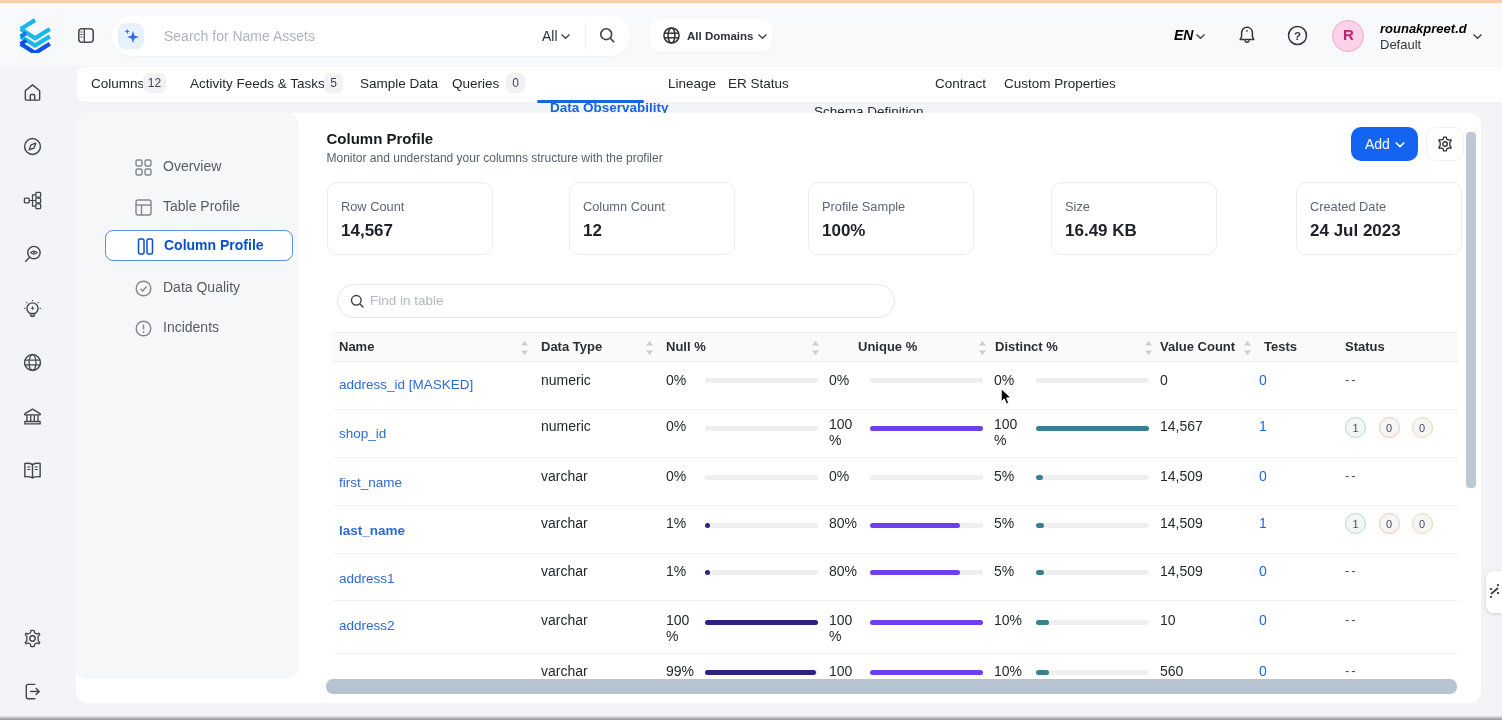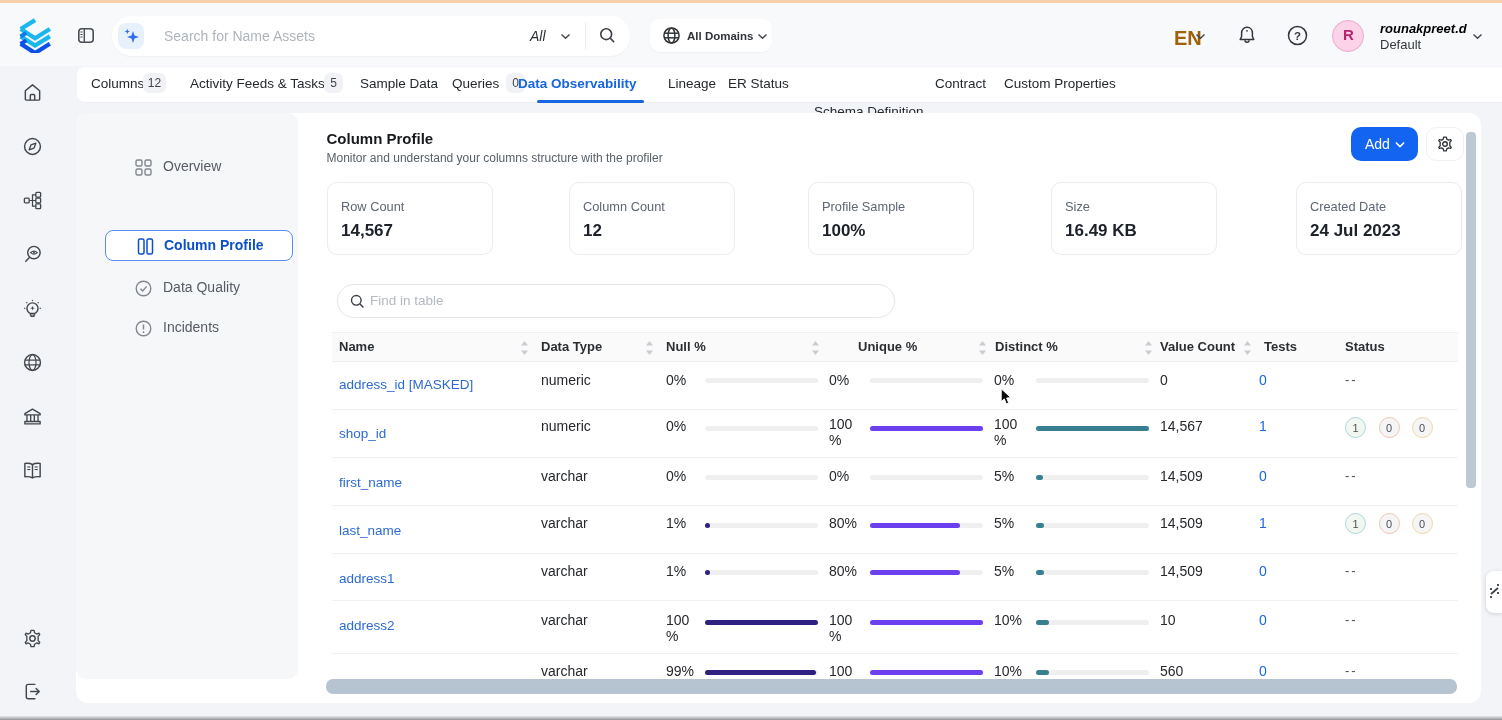--- a/index.html
+++ b/index.html
@@ -88,21 +88,21 @@
   <line x1="2.4" y1="9" x2="4.6" y2="9" stroke="#4a4f55" stroke-width="1"></line>
 </svg>
 
 <div class="abs" id="searchpill"></div>
 <div class="abs" id="sparkchip"></div>
 <svg class="abs" style="left:122px;top:27px;" width="18" height="18" viewBox="0 0 18 18">
   <path d="M11 4 L12.5 8.5 L17 10 L12.5 11.5 L11 16 L9.5 11.5 L5 10 L9.5 8.5 Z" fill="#2f6df0"></path>
   <path d="M5.3 1.8 L6 3.8 L8 4.5 L6 5.2 L5.3 7.2 L4.6 5.2 L2.6 4.5 L4.6 3.8 Z" fill="#2f6df0"></path>
 </svg>
 <span class="abs" style="left:164px;top:28px;font-size:14px;color:#aeb4bd;">Search for Name Assets</span>
-<span class="abs hdr-small" style="left:530px;top:28px;font-style:italic;">All</span>
+<span class="abs hdr-small" style="left:542px;top:28px;">All</span>
 <svg class="abs" style="left:560px;top:33px;" width="11" height="7" viewBox="0 0 11 7">
     <path d="M1.5 1.5 L5.5 5.2 L9.5 1.5" fill="none" stroke="#45494f" stroke-width="1.5"></path>
   </svg>
 <div class="abs" style="left:585px;top:23px;width:1px;height:26px;background:#ececf0;"></div>
 <svg class="abs" style="left:599px;top:27px;" width="17" height="17" viewBox="0 0 17 17">
   <circle cx="7.2" cy="7.2" r="5.4" fill="none" stroke="#3c4046" stroke-width="1.6"></circle>
   <line x1="11.4" y1="11.4" x2="15.2" y2="15.2" stroke="#3c4046" stroke-width="1.6"></line>
 </svg>
 
 <div class="abs" id="allDomains"></div>
@@ -110,21 +110,21 @@
   <circle cx="9.5" cy="9.5" r="7.6" fill="none" stroke="#303439" stroke-width="1.5"></circle>
   <ellipse cx="9.5" cy="9.5" rx="3.4" ry="7.6" fill="none" stroke="#303439" stroke-width="1.5"></ellipse>
   <line x1="2" y1="7.2" x2="17" y2="7.2" stroke="#303439" stroke-width="1.5"></line>
   <line x1="2" y1="11.8" x2="17" y2="11.8" stroke="#303439" stroke-width="1.5"></line>
 </svg>
 <span class="abs" style="left:687px;top:29.5px;font-size:11.5px;font-weight:bold;color:#2f343b;">All Domains</span>
 <svg class="abs" style="left:757px;top:33px;" width="11" height="7" viewBox="0 0 11 7">
     <path d="M1.5 1.5 L5.5 5.2 L9.5 1.5" fill="none" stroke="#45494f" stroke-width="1.5"></path>
   </svg>
 
-<span class="abs" style="left:1174px;top:27px;font-size:20px;font-weight:bold;color:#a16207;">EN</span>
+<span class="abs" style="left:1174px;top:27px;font-size:14px;font-weight:bold;color:#000000;font-style:italic;">EN</span>
 <svg class="abs" style="left:1195px;top:33px;" width="11" height="7" viewBox="0 0 11 7">
     <path d="M1.5 1.5 L5.5 5.2 L9.5 1.5" fill="none" stroke="#45494f" stroke-width="1.5"></path>
   </svg>
 <svg class="abs" style="left:1237px;top:25px;" width="20" height="21" viewBox="0 0 20 21">
   <path d="M10 2.2 C6.7 2.2 4.6 4.8 4.6 8 L4.6 11.5 L3.2 14.6 L16.8 14.6 L15.4 11.5 L15.4 8 C15.4 4.8 13.3 2.2 10 2.2 Z" fill="none" stroke="#33373d" stroke-width="1.5" stroke-linejoin="round"></path>
   <path d="M8 15.2 C8 16.4 8.9 17.2 10 17.2 C11.1 17.2 12 16.4 12 15.2" fill="none" stroke="#33373d" stroke-width="1.5"></path>
   <circle cx="10" cy="5.8" r="0.9" fill="#33373d"></circle>
 </svg>
 <svg class="abs" style="left:1287px;top:25px;" width="21" height="21" viewBox="0 0 21 21">
   <circle cx="10.5" cy="10.5" r="9" fill="none" stroke="#33373d" stroke-width="1.5"></circle>
@@ -138,21 +138,21 @@
     <path d="M1.5 1.5 L5.5 5.2 L9.5 1.5" fill="none" stroke="#45494f" stroke-width="1.5"></path>
   </svg>
 <div class="abs" id="tabstrip">
   <span class="tab" style="left:14px;">Columns</span>
   <span class="tabbadge" style="left:66px;width:23px;">12</span>
   <span class="tab" style="left:113px;">Activity Feeds &amp; Tasks</span>
   <span class="tabbadge" style="left:247px;width:19px;">5</span>
   <span class="tab" style="left:283px;">Sample Data</span>
   <span class="tab" style="left:375px;">Queries</span>
   <span class="tabbadge" style="left:429px;width:19px;">0</span>
-  <span class="tab" id="activetab" style="left:441px;">Data Observability</span>
+  <span class="tab" id="activetab" style="left:473px;margin-top:24px;">Data Observability</span>
   <span class="tab" style="left:591px;">Lineage</span>
   <span class="tab" style="left:651px;">ER Status</span>
   <span class="tab" style="left:737px;margin-top:28px;">Schema Definition</span>
   <span class="tab" style="left:858px;">Contract</span>
   <span class="tab" style="left:927px;">Custom Properties</span>
   <div style="position:absolute;" id="tabunderline"></div>
 </div>
 
 <svg class="rail" style="top:82px;" viewBox="0 0 22 22">
   <path d="M3.5 9.2 L11 3 L18.5 9.2 L18.5 18.2 Q18.5 19 17.7 19 L4.3 19 Q3.5 19 3.5 18.2 Z" fill="none" stroke="#41464d" stroke-width="1.5" stroke-linejoin="round"></path>
@@ -219,20 +219,28 @@
 <div class="abs" id="outercard">
 <div id="menupanel">
   <div class="mi" style="top:39px;">
     <svg class="ic" width="17" height="17" viewBox="0 0 17 17">
       <rect x="1" y="1" width="6" height="6" rx="1.5" fill="none" stroke="#82878e" stroke-width="1.4"></rect>
       <rect x="10" y="1" width="6" height="6" rx="1.5" fill="none" stroke="#82878e" stroke-width="1.4"></rect>
       <rect x="1" y="10" width="6" height="6" rx="1.5" fill="none" stroke="#82878e" stroke-width="1.4"></rect>
       <rect x="10" y="10" width="6" height="6" rx="1.5" fill="none" stroke="#82878e" stroke-width="1.4"></rect>
     </svg>
     <span class="lbl">Overview</span>
+  </div>
+  <div class="mi" style="top:79px;">
+    <svg class="ic" width="17" height="17" viewBox="0 0 17 17">
+      <rect x="1" y="1" width="15" height="15" rx="2" fill="none" stroke="#82878e" stroke-width="1.4"></rect>
+      <line x1="1" y1="6" x2="16" y2="6" stroke="#82878e" stroke-width="1.4"></line>
+      <line x1="6.5" y1="6" x2="6.5" y2="16" stroke="#82878e" stroke-width="1.4"></line>
+    </svg>
+    <span class="lbl">Table Profile</span>
   </div>
   <div id="misel">
     <svg class="ic" width="17" height="17" viewBox="0 0 17 17">
       <rect x="1.5" y="1" width="5.5" height="15" rx="1.5" fill="none" stroke="#0b50c8" stroke-width="1.5"></rect>
       <rect x="10" y="1" width="5.5" height="15" rx="1.5" fill="none" stroke="#0b50c8" stroke-width="1.5"></rect>
     </svg>
     <span class="lbl">Column Profile</span>
   </div>
   <div class="mi" style="top:160px;">
     <svg class="ic" width="17" height="17" viewBox="0 0 17 17">
@@ -366,21 +374,21 @@
   <span class="c" style="left:497px;top:10px;">0%</span>
     <div class="track" style="left:538px;top:16.5px;"></div>
   <span class="c" style="left:662px;top:10px;">5%</span>
     <div class="track" style="left:704px;top:16.5px;"></div>
     <div class="fill" style="left:704px;top:16.5px;width:7px;background:#38808f;"></div>
   <span class="c" style="left:828px;top:10px;">14,509</span>
   <span class="testlink" style="left:927px;top:10px;">0</span>
   <span class="dd" style="left:1013px;top:10px;">--</span>
 </div>
 <div class="row" style="top:506px;height:47.7px;">
-  <span class="name" style="top:17px;">last_name</span>
+  <span class="name" style="top:17px;font-weight:bold;">last_name</span>
   <span class="c" style="left:209px;top:9px;">varchar</span>
   <span class="c" style="left:334px;top:9px;">1%</span>
     <div class="track" style="left:373px;top:16.5px;"></div>
     <div class="fill" style="left:373px;top:16.5px;width:5px;background:#2e2182;"></div>
   <span class="c" style="left:497px;top:9px;">80%</span>
     <div class="track" style="left:538px;top:16.5px;"></div>
     <div class="fill" style="left:538px;top:16.5px;width:90px;background:#6c40ee;"></div>
   <span class="c" style="left:662px;top:9px;">5%</span>
     <div class="track" style="left:704px;top:16.5px;"></div>
     <div class="fill" style="left:704px;top:16.5px;width:8px;background:#38808f;"></div>

